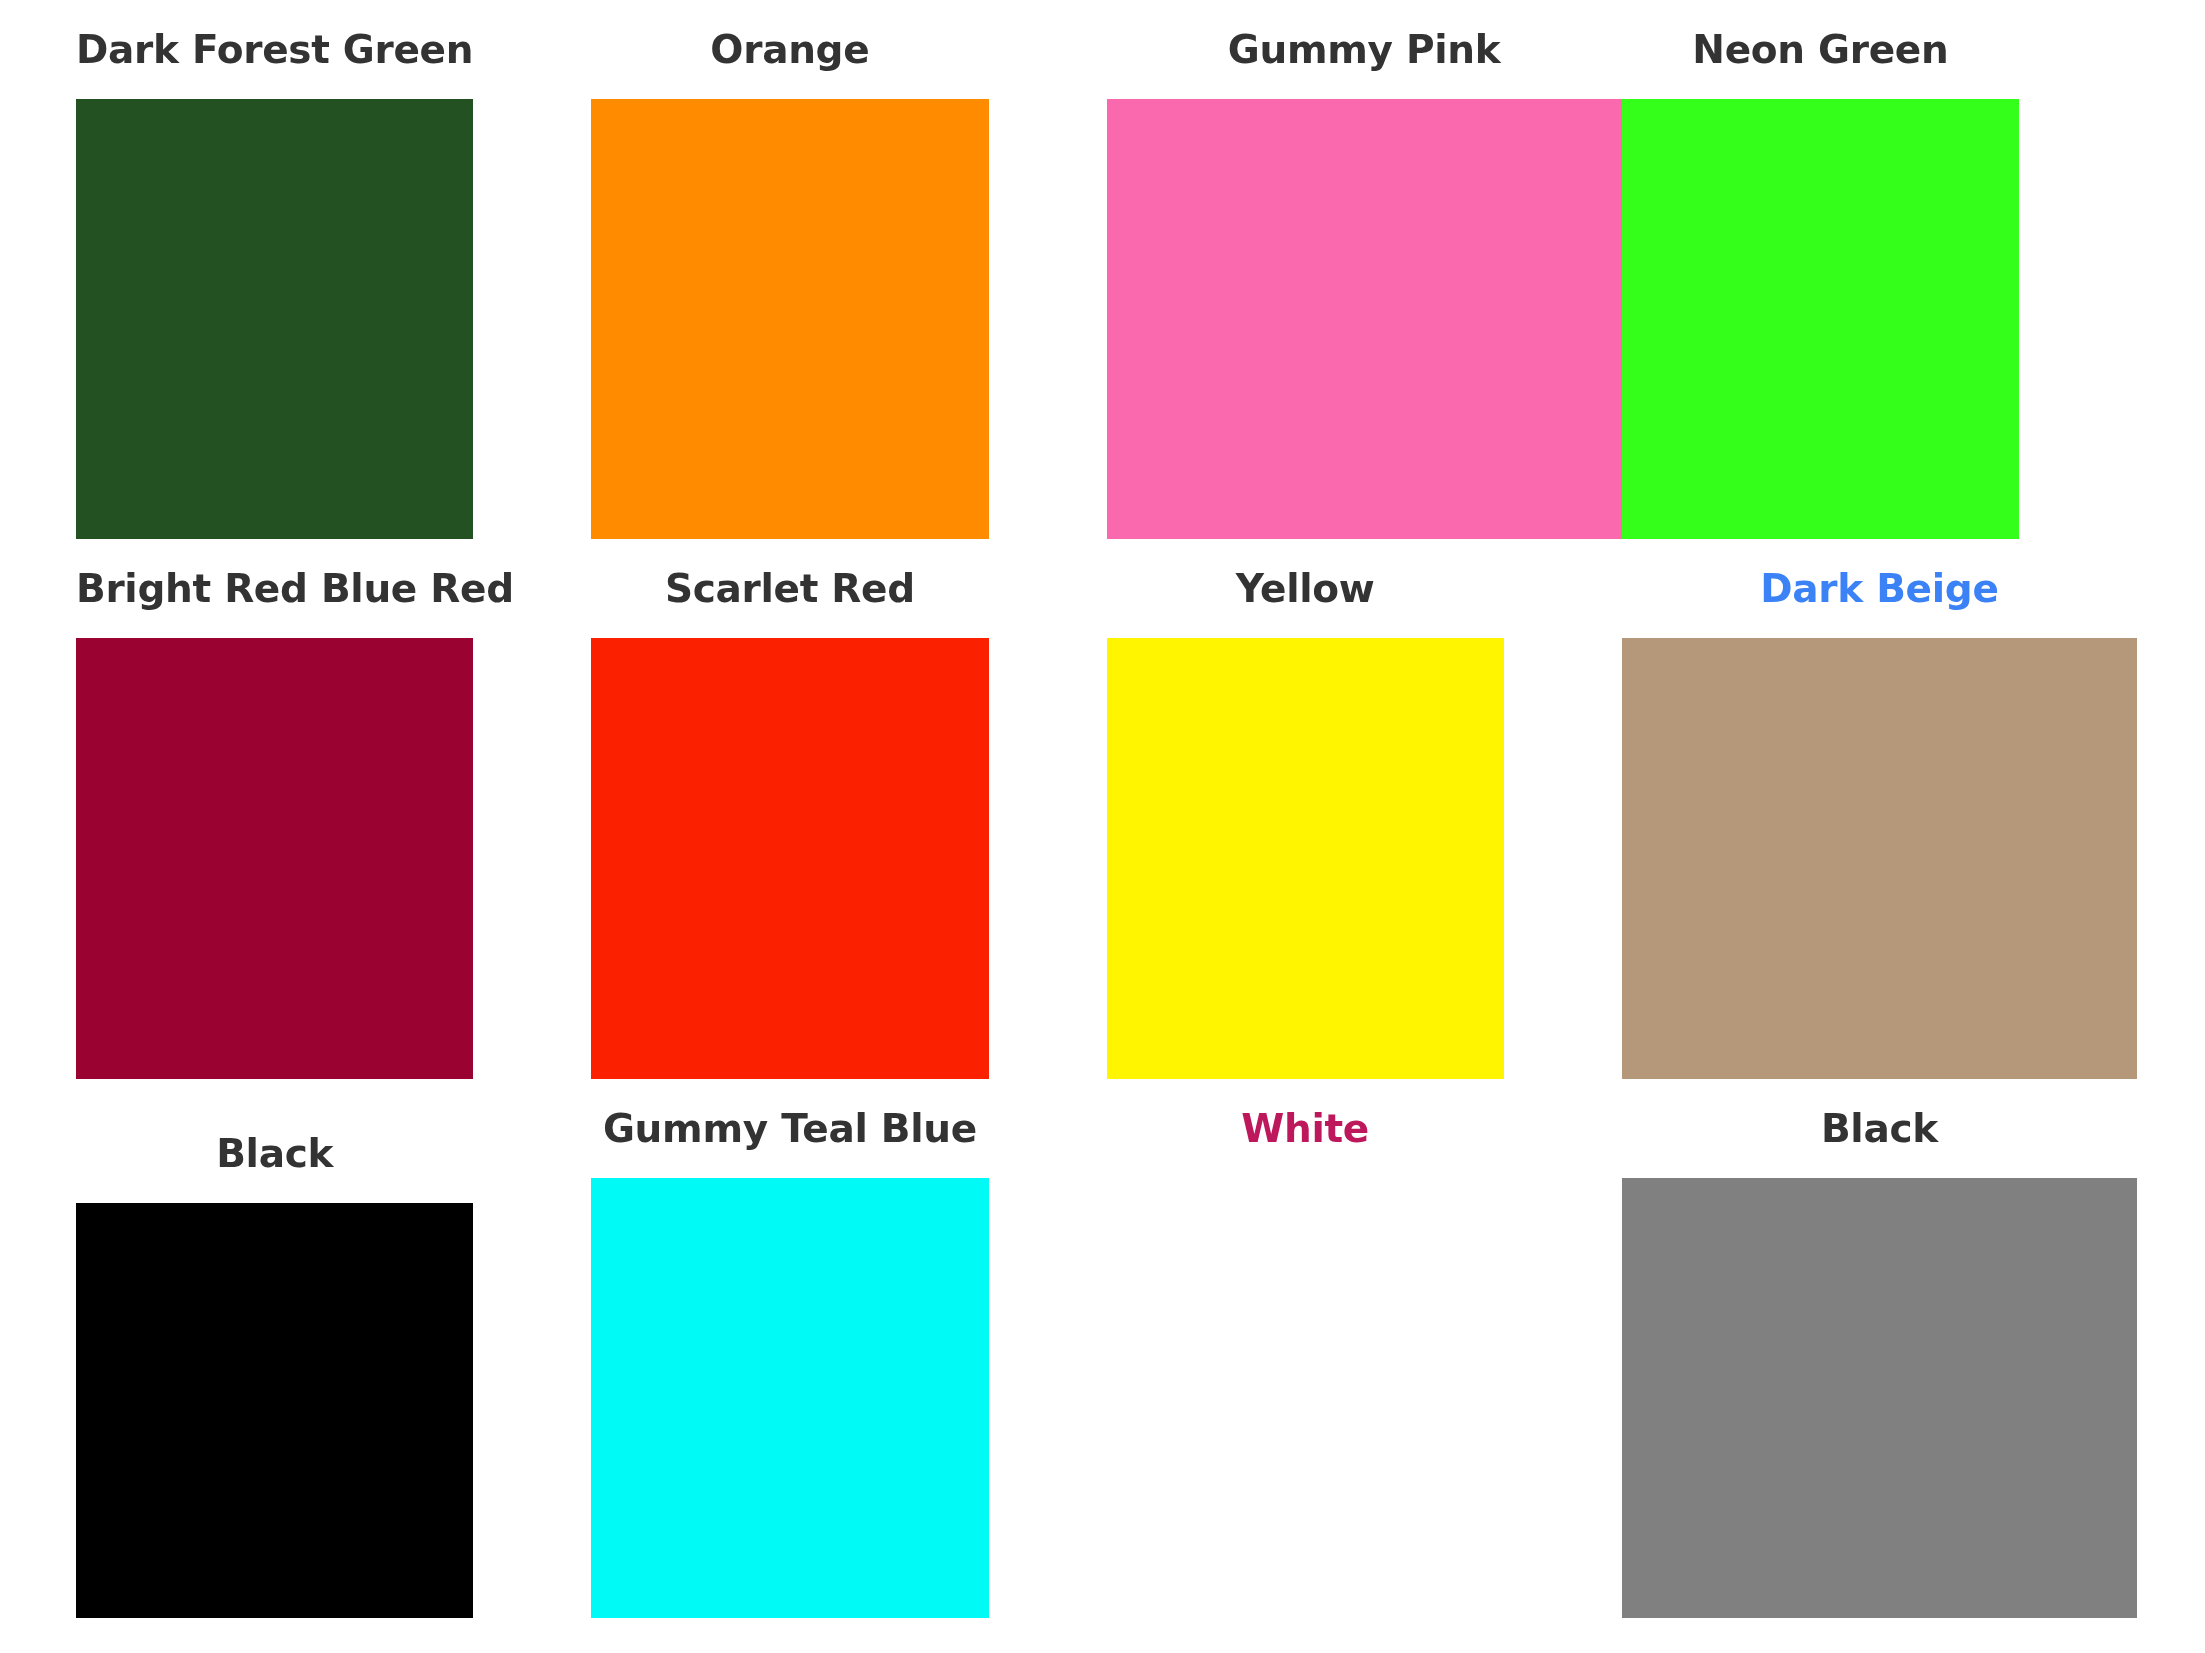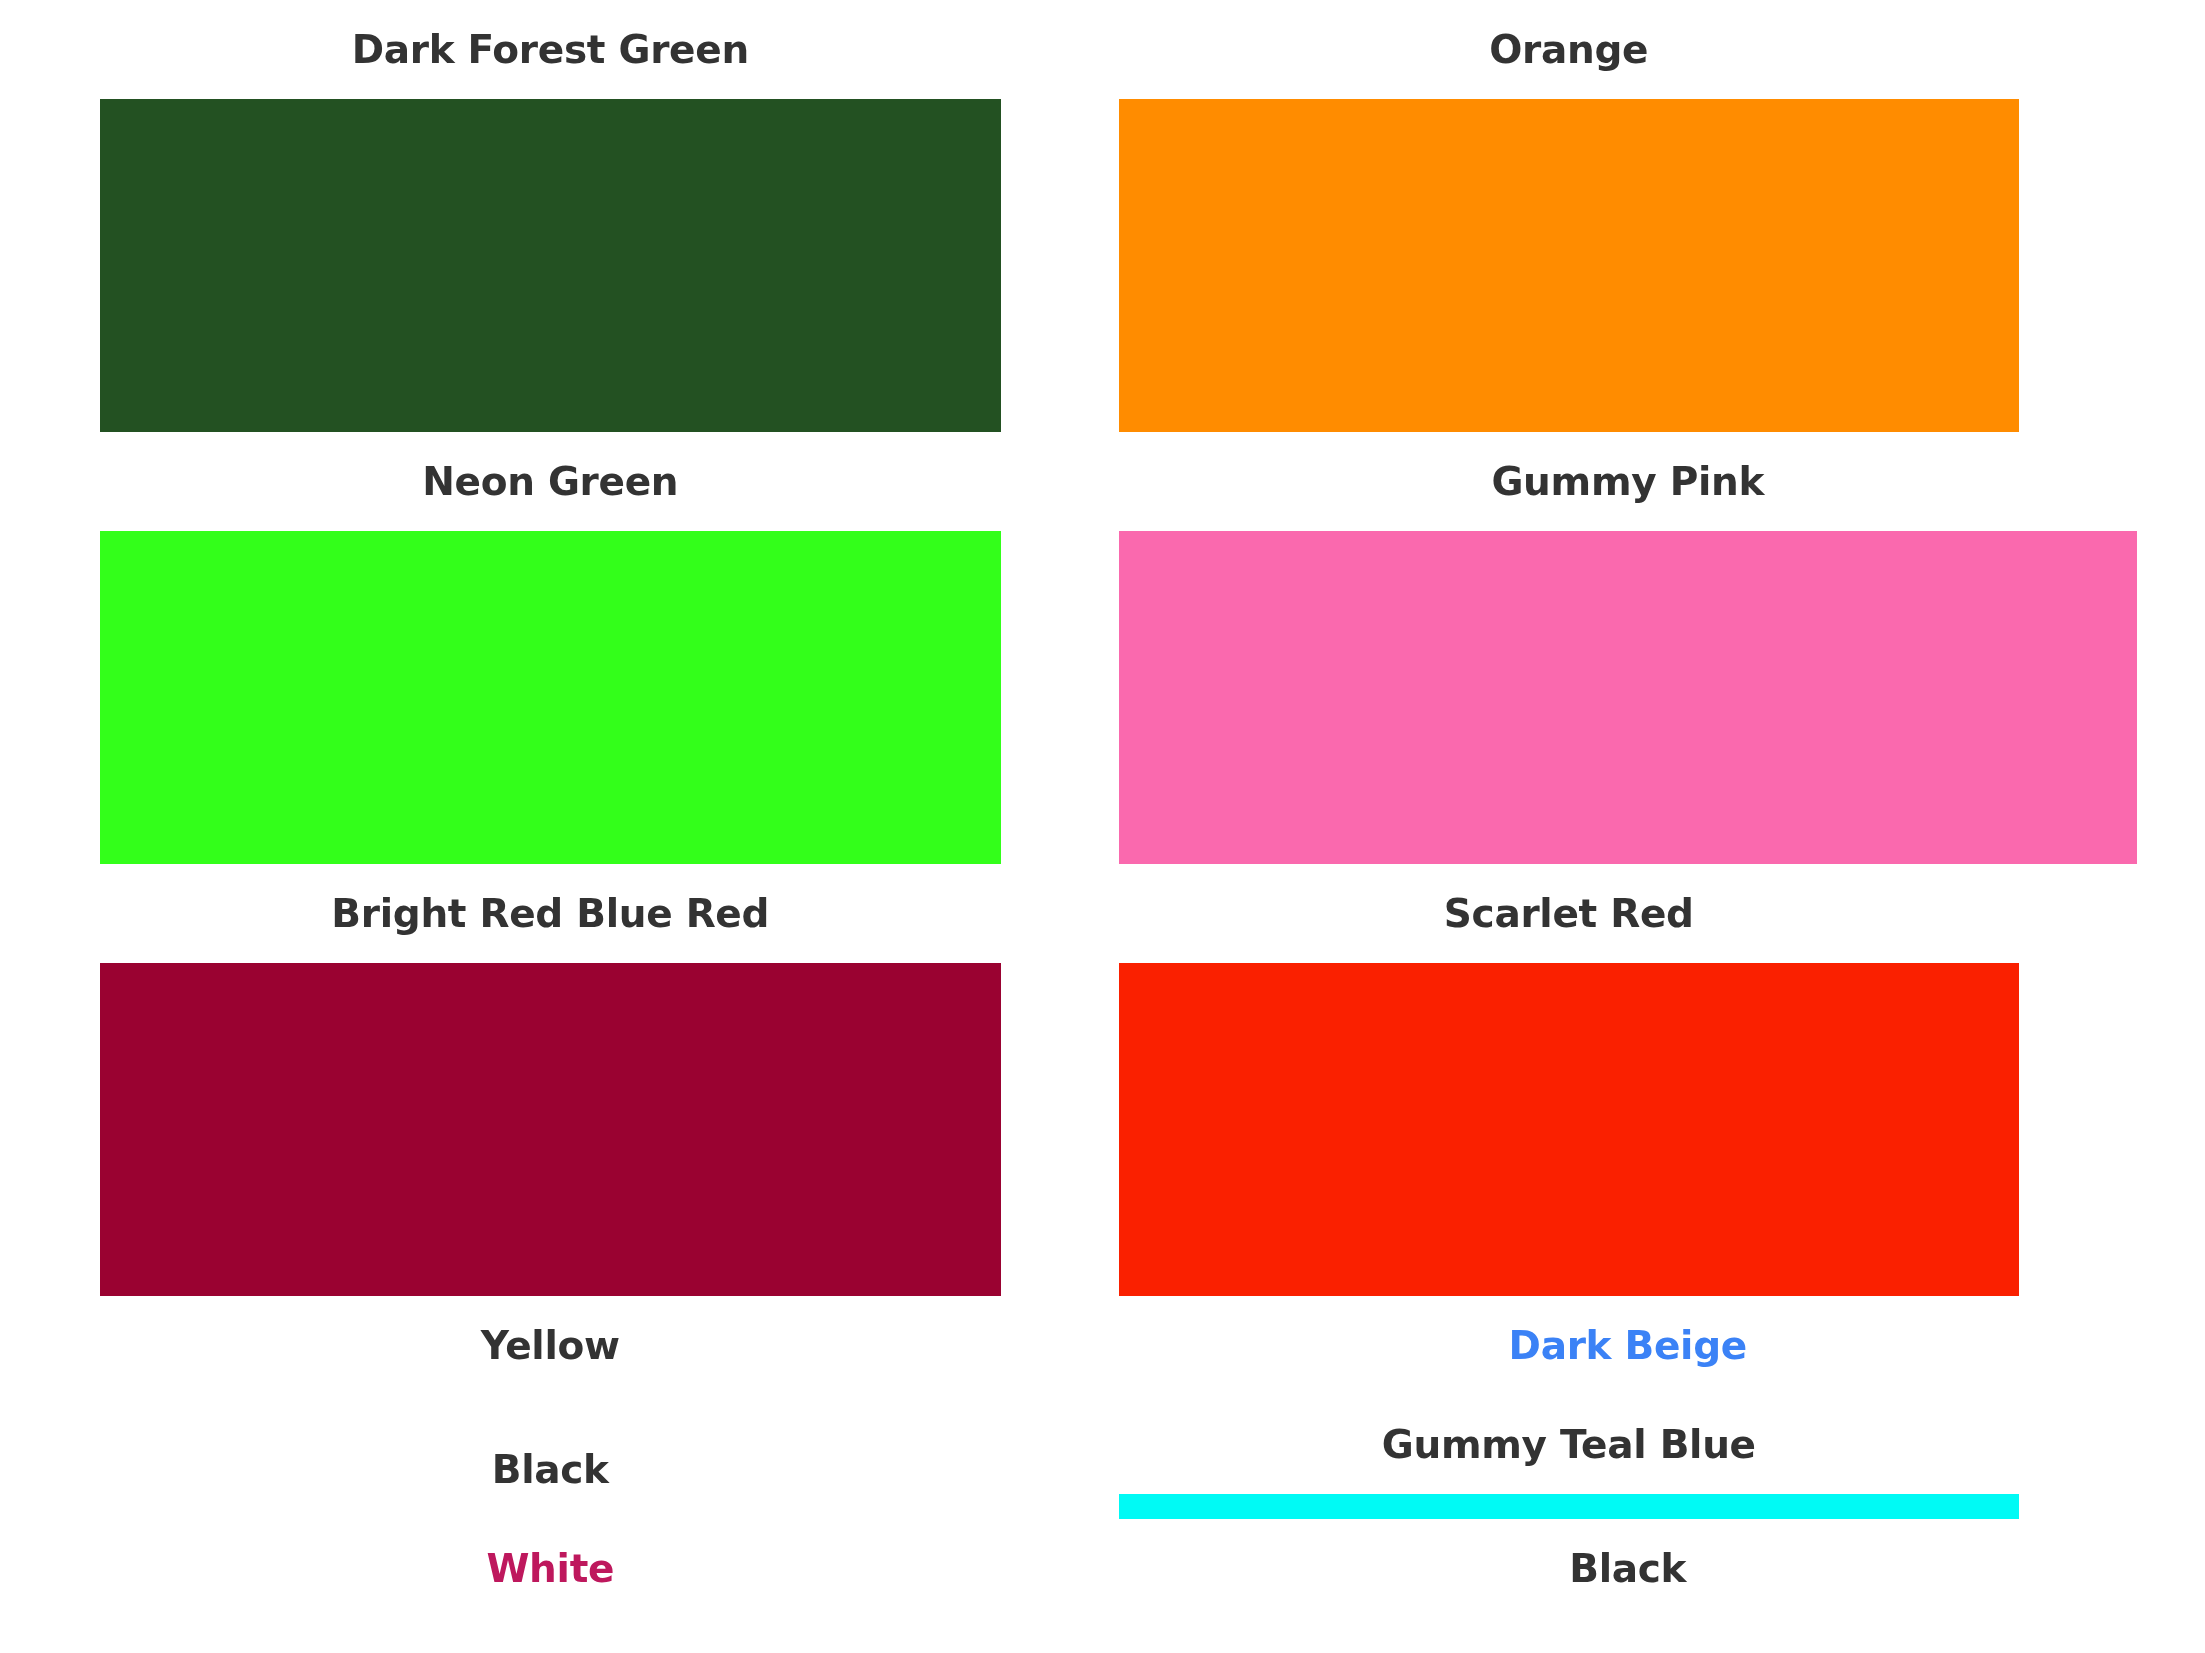--- a/index.html
+++ b/index.html
@@ -13,25 +13,25 @@
 
   body {
     font-family: "DejaVu Sans", sans-serif;
     overflow: hidden;
   }
 
   #palette-grid {
     width: 2205px;
     height: 1654px;
     display: grid;
-    grid-template-columns: repeat(2, 1fr);
+    grid-template-columns: repeat(4, 1fr);
     grid-template-rows: repeat(3, 1fr);
     column-gap: 0px;
     row-gap: 0px;
-    padding: 0 68px 36px 100px;
+    padding: 0 68px 36px 76px;
   }
 
   .swatch-cell {
     display: flex;
     flex-direction: column;
     align-items: stretch;
     min-width: 0;
     min-height: 0;
     padding-right: 118px;
   }
@@ -66,28 +66,28 @@
   <div class="swatch-cell">
     <div class="swatch-label" style="color: rgb(51, 51, 51);">Dark Forest Green</div>
     <div class="swatch-box" style="background-color: rgb(35, 81, 34);"></div>
   </div>
 
   <div class="swatch-cell">
     <div class="swatch-label" style="color: rgb(51, 51, 51);">Orange</div>
     <div class="swatch-box" style="background-color: rgb(255, 140, 0);"></div>
   </div>
 
+  <div class="swatch-cell last-col">
+    <div class="swatch-label" style="color: rgb(51, 51, 51);">Gummy Pink</div>
+    <div class="swatch-box" style="background-color: rgb(250, 105, 174);"></div>
+  </div>
+
   <div class="swatch-cell">
     <div class="swatch-label" style="color: rgb(51, 51, 51);">Neon Green</div>
     <div class="swatch-box" style="background-color: rgb(51, 255, 26);"></div>
-  </div>
-
-  <div class="swatch-cell last-col">
-    <div class="swatch-label" style="color: rgb(51, 51, 51);">Gummy Pink</div>
-    <div class="swatch-box" style="background-color: rgb(250, 105, 174);"></div>
   </div>
 
   <div class="swatch-cell">
     <div class="swatch-label" style="color: rgb(51, 51, 51);">Bright Red Blue Red</div>
     <div class="swatch-box" style="background-color: rgb(154, 2, 49);"></div>
   </div>
 
   <div class="swatch-cell">
     <div class="swatch-label" style="color: rgb(51, 51, 51);">Scarlet Red</div>
     <div class="swatch-box" style="background-color: rgb(250, 32, 0);"></div>

